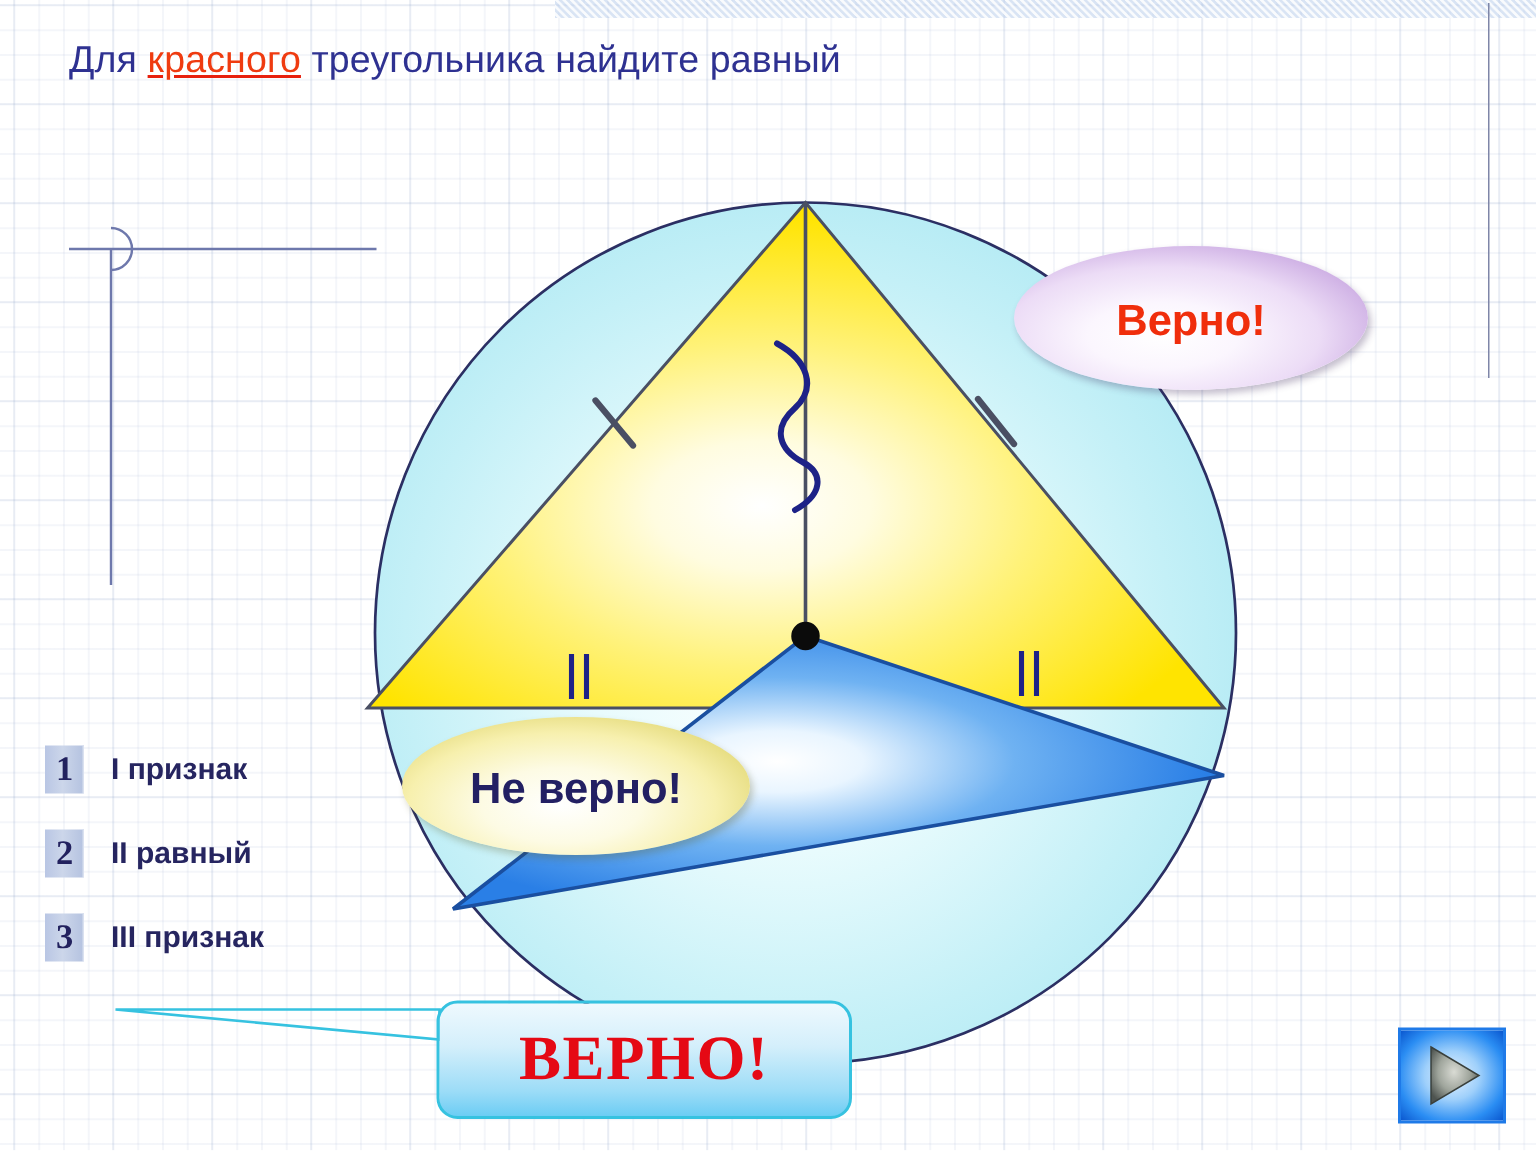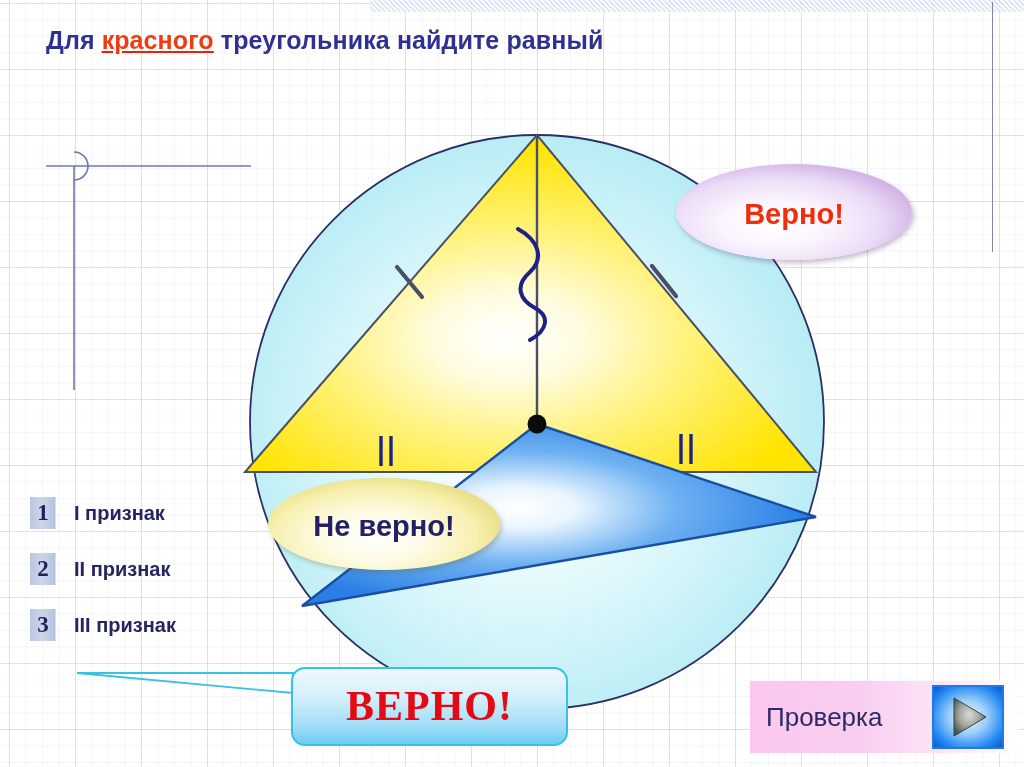--- a/index.html
+++ b/index.html
@@ -51,21 +51,21 @@
     background: #7f86a8;
   }
 
   
   #header {
     position: absolute;
     left: 46px;
     top: 24px;
     width: 700px;
     font-size: 25px;
-    font-weight: bold;
+    font-weight: normal;
     line-height: 32px;
     color: #2e3191;
     letter-spacing: 0.1px;
   }
   #header .hl {
     color: #ef3b10;
     text-decoration: underline;
     text-decoration-color: #e8200d;
     text-underline-offset: 2px;
   }
@@ -260,37 +260,34 @@
 
   <div id="answer-list">
 
     <div class="answer-row">
       <span class="answer-num">1</span>
       <span class="answer-label">I признак</span>
     </div>
 
     <div class="answer-row">
       <span class="answer-num">2</span>
-      <span class="answer-label">II признак</span>
+      <span class="answer-label">II равный</span>
     </div>
 
     <div class="answer-row">
       <span class="answer-num">3</span>
       <span class="answer-label">III признак</span>
     </div>
 
   </div>
 
   <div id="callout-verno">
     <span class="txt">ВЕРНО!</span>
   </div>
 
-  <div id="check-btn">
-    <span class="label">Проверка</span>
-  </div>
 
   <div id="play-box">
     <svg width="44" height="46" viewBox="0 0 44 46">
       <polygon points="8,4 40,23 8,42" fill="url(#gradPlay)" stroke="#3a403c" stroke-width="1"></polygon>
     </svg>
   </div>
 
 </div>
 
 </body></html>

